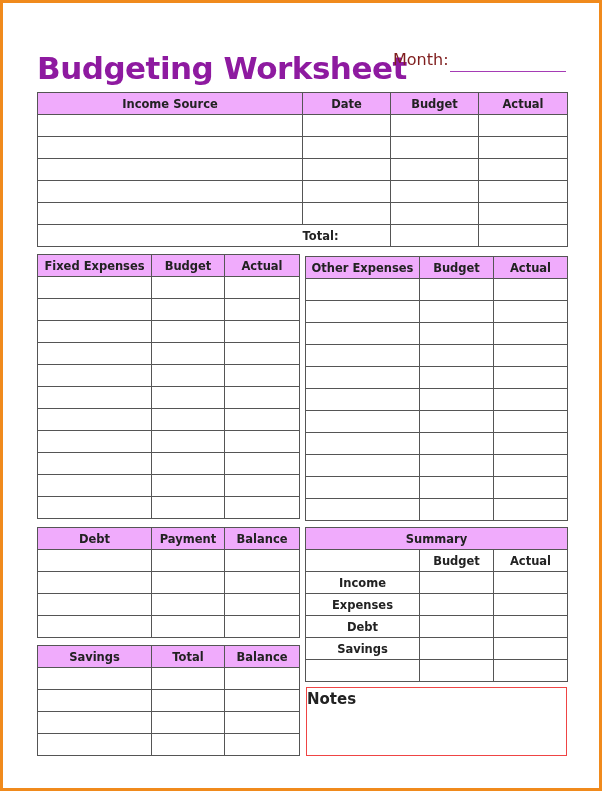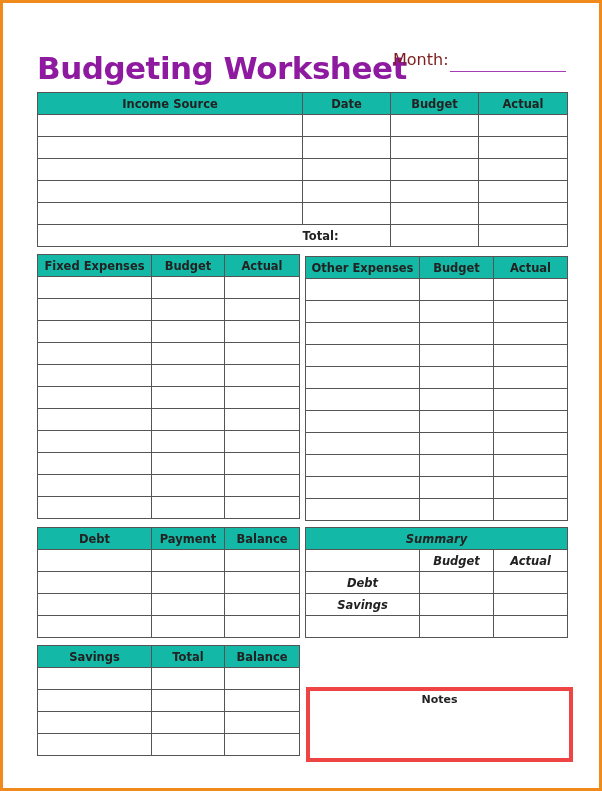--- a/index.html
+++ b/index.html
@@ -3,24 +3,24 @@
 <meta charset="utf-8">
 <style>
   html,body{margin:0;padding:0;}
   body{width:602px;height:791px;position:relative;background:#fff;font-family:"Liberation Sans",sans-serif;overflow:hidden;}
   .frame{position:absolute;left:0;top:0;width:596px;height:785px;border:3px solid #f08a1c;background:#fff;}
   .title{position:absolute;left:37px;top:36px;font-size:31px;font-weight:bold;color:#8e1aa0;font-family:"DejaVu Sans",sans-serif;letter-spacing:-0.5px;margin-top:14px;}
   .month-label{position:absolute;left:393px;top:50px;font-size:16px;color:#7f1d1d;font-family:"DejaVu Sans",sans-serif;}
   .month-line{position:absolute;left:450px;top:71px;width:116px;border-bottom:1px solid #a53bb5;}
   table{position:absolute;border-collapse:collapse;table-layout:fixed;}
   td,th{border:1px solid #555;padding:0;font-size:11.5px;font-weight:bold;color:#222;text-align:center;font-family:"DejaVu Sans",sans-serif;}
-  th{background:#14b8a6;margin-left:12px;}
+  th{background:#f0abfc;margin-left:12px;}
   tr{height:22px;}
   td.right{text-align:left;padding-right:5px;}
-  .notes{position:absolute;left:306px;top:687px;width:259px;height:67px;border:4px solid #ef4444;text-align:center;font-size:11px;font-weight:bold;font-family:"DejaVu Sans",sans-serif;color:#222;}
+  .notes{position:absolute;left:306px;top:687px;width:259px;height:67px;border:1px solid #ef4444;font-size:15px;font-weight:bold;font-family:"DejaVu Sans",sans-serif;color:#222;}
   .notes span{display:block;margin-top:2px;}
 </style>
 </head>
 <body>
 
 <div class="frame"></div>
 <div class="title">Budgeting Worksheet</div>
 <div class="month-label">Month:</div>
 <div class="month-line"></div>
 
@@ -292,38 +292,48 @@
         <td></td>
       </tr>
       <tr>
         <td></td>
         <td></td>
         <td></td>
       </tr>
     </tbody>
 </table>
 
-<table style="left:305px;top:527px;width:262px;font-style:italic;">
+<table style="left:305px;top:527px;width:262px;">
   <colgroup>
       <col style="width:114px">
       <col style="width:74px">
       <col style="width:74px">
     </colgroup>
   <tbody>
       <tr>
         <th colspan="3">Summary</th>
       </tr>
   <tr>
     <td></td>
     <td>Budget</td>
     <td>Actual</td>
   </tr>
   </tbody>
     <tbody id="summary-body">
       <tr>
+        <td>Income</td>
+        <td></td>
+        <td></td>
+      </tr>
+      <tr>
+        <td>Expenses</td>
+        <td></td>
+        <td></td>
+      </tr>
+      <tr>
         <td>Debt</td>
         <td></td>
         <td></td>
       </tr>
       <tr>
         <td>Savings</td>
         <td></td>
         <td></td>
       </tr>
       <tr>

